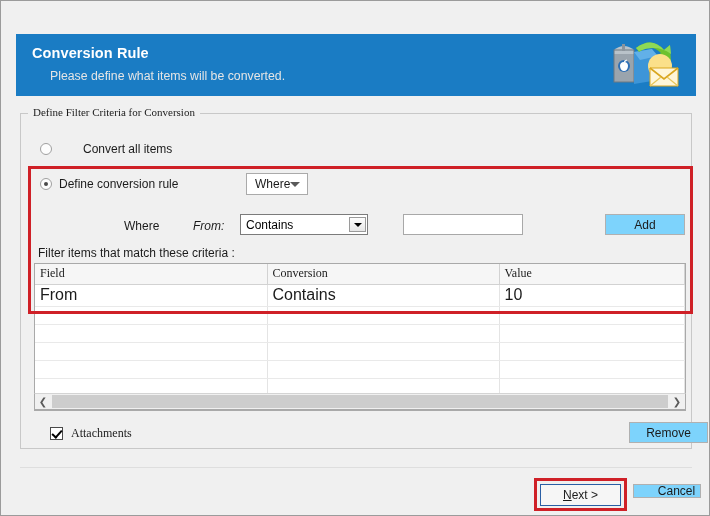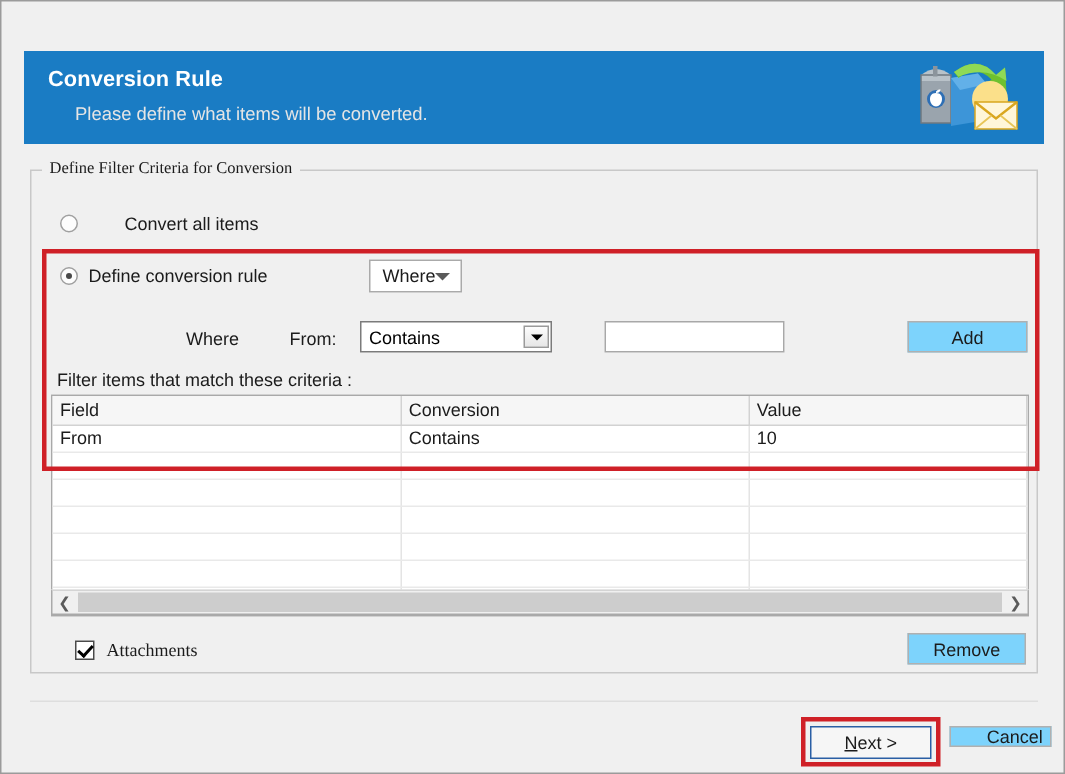--- a/index.html
+++ b/index.html
@@ -271,25 +271,26 @@
     background: #f6f6f6;
     border-right: 1px solid #d2d2d2;
     border-bottom: 1px solid #d2d2d2;
     font-weight: normal;
     font-size: 12px;
     color: #1b1b1b;
     text-align: left;
     padding: 2px 0 3px 5px;
     height: 17px;
     box-sizing: border-box;
+    font-family: Liberation Serif, serif;
   }
   .grid-table td {
     border-right: 1px solid #e4e4e4;
     border-bottom: 1px solid #e9e9e9;
-    font-size: 12px;
+    font-size: 16px;
     color: #1b1b1b;
     padding: 1px 0 2px 5px;
     height: 18px;
     box-sizing: border-box;
     background: #ffffff;
   }
   .col-field { width: 232px; }
   .col-cond  { width: 232px; }
 
   
@@ -412,21 +413,21 @@
     <span class="radio checked"></span>
     <span class="radio-label">Define conversion rule</span>
   </div>
 
   <div class="flatcombo" style="left:245px; top:172px; width:62px; height:22px;">
     <span class="fc-text">Where</span>
     <span class="fc-arrow"></span>
   </div>
 
   <div class="lbl" style="left:123px; top:218px;">Where</div>
-  <div class="lbl" style="left:192px; top:218px;">From:</div>
+  <div class="lbl" style="left:192px; top:218px;font-style:italic;">From:</div>
 
   <div class="combo" style="left:239px; top:213px; width:128px; height:21px;">
     <span class="c-text">Contains</span>
     <span class="c-btn">
         <i></i>
       </span>
   </div>
 
   <input class="textinput" style="left: 402px; top: 213px; width: 120px; height: 21px;" type="text" placeholder="">
 
@@ -492,21 +493,21 @@
     <span class="arrow">❮</span>
     <span class="thumb"></span>
     <span class="arrow">❯</span>
   </div>
 
   <div class="checkrow" style="left:49px; top:425px;">
     <span class="checkbox checked"></span>
     <span class="cb-label">Attachments</span>
   </div>
 
-  <div class="btn" style="left:604px; top:421px; width:79px; height:21px;">Remove</div>
+  <div class="btn" style="left:628px; top:421px; width:79px; height:21px;">Remove</div>
 
   <div class="footer-sep"></div>
 
   <div class="btn default" style="left:539px; top:483px; width:81px; height:22px;">
     <span class="accel">N</span>
       <span>ext &gt;</span>
   </div>
   <div class="btn" style="left:632px; top:483px; width:68px; height:14px;padding-left:19px;">Cancel</div>
 
   <div class="redbox" id="redbox-rule"></div>

